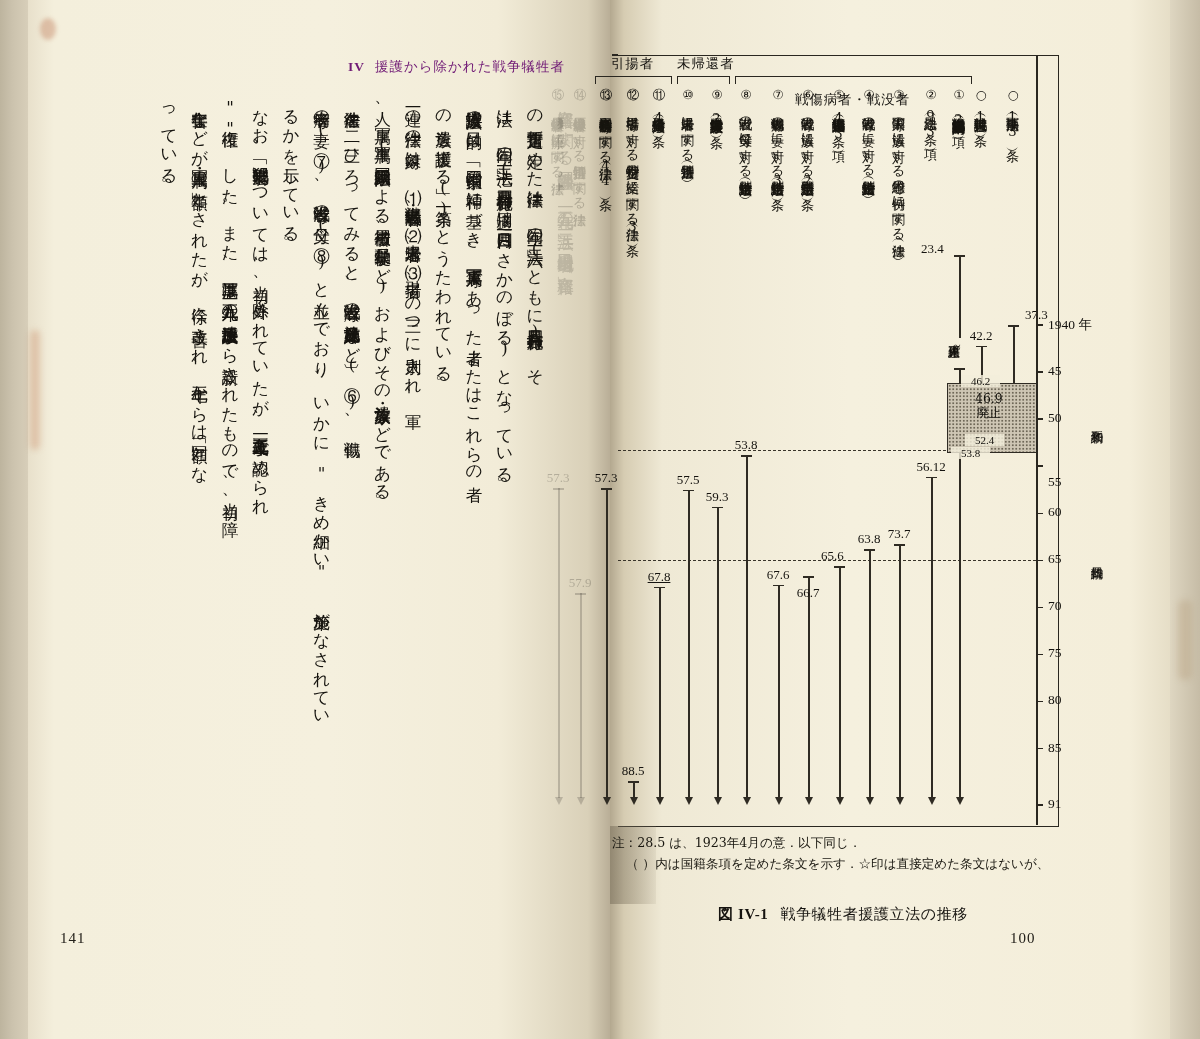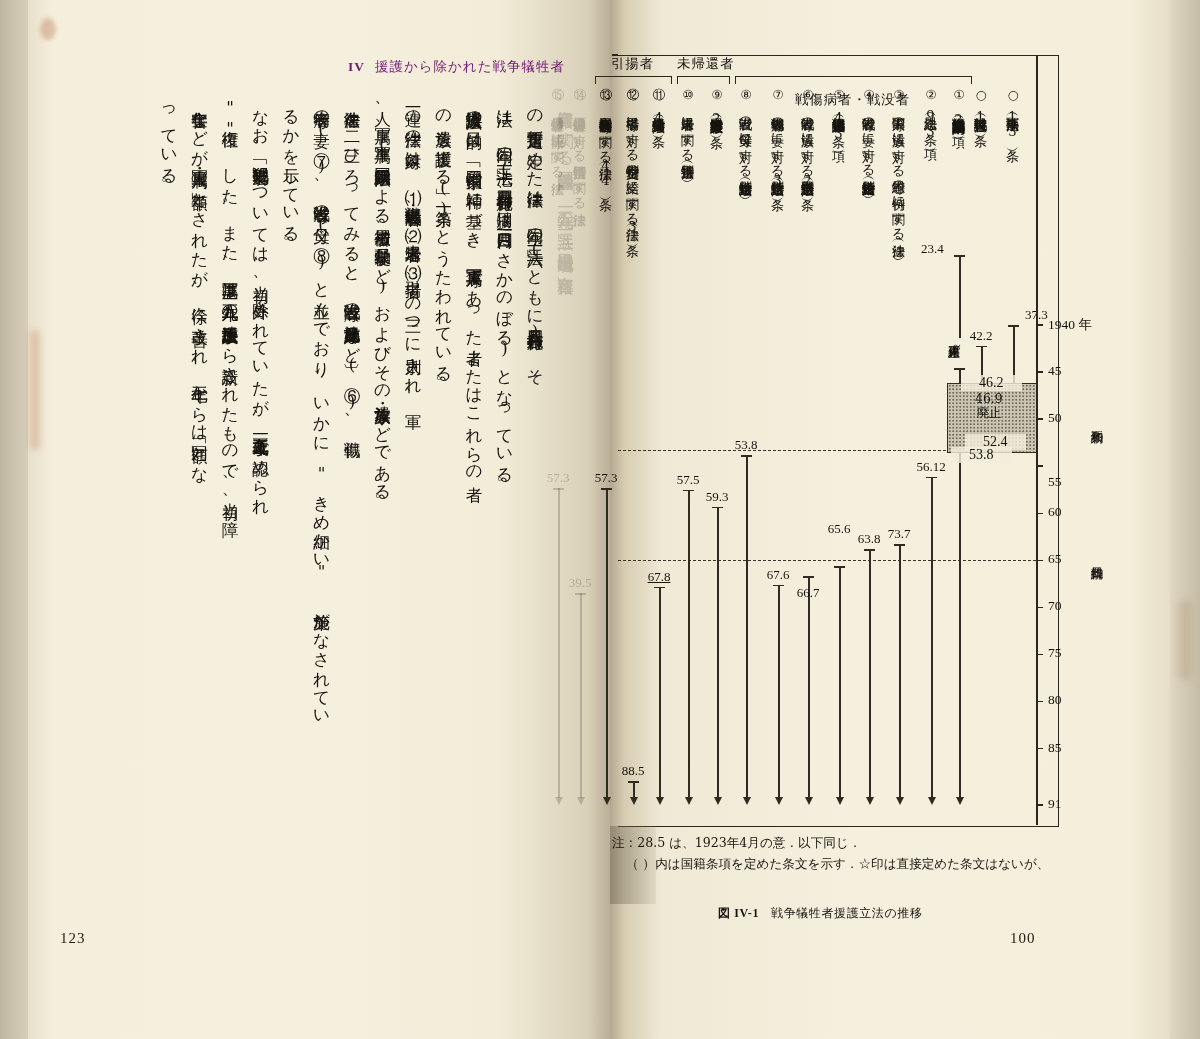--- a/index.html
+++ b/index.html
@@ -81,35 +81,35 @@
   
   .dash{position:absolute;left:0;height:0;border-top:1.3px dashed #3a352b;}
 
   
   #stopbox{position:absolute;background-color:#cec6b4;
     background-image:radial-gradient(#6e6757 .9px,transparent 1px);
     background-size:3.5px 3.5px;border:1.4px solid #2f2b23;}
   #stopbox-label{position:absolute;writing-mode:vertical-rl;text-orientation:upright;
     font-family:"DejaVu Serif",serif;font-size:11.6px;color:#110f0b;line-height:12px;
     letter-spacing:0px;}
-  .boxnum{position:absolute;font-family:"Liberation Serif",serif;font-size:14px;color:#110f0b;
-    background:rgba(243,238,219,.82);padding:0 18px;}
+  .boxnum{position:absolute;font-family:"Liberation Serif",serif;font-size:11px;color:#110f0b;
+    background:rgba(243,238,219,.82);padding:0 10px;}
   #abolish{position:absolute;font-family:"DejaVu Serif",serif;font-size:12.4px;
     color:#110f0b;text-align:center;line-height:14px;}
   #squiggle{position:absolute;font-family:"Liberation Serif",serif;font-size:14px;color:#2a2720;}
 
   
   #notes{position:absolute;left:612px;top:832px;width:470px;
     font-family:"DejaVu Serif",serif;font-size:12.6px;line-height:21px;color:#18160f;}
   #notes .ln{white-space:nowrap;}
   #notes .n2,#notes .n3{padding-left:14px;}
   .gutter-fade{position:absolute;left:610px;top:826px;width:46px;height:78px;
     background:linear-gradient(to right,rgba(120,110,90,.55),rgba(150,140,118,.12));}
   #caption{position:absolute;left:718px;top:905px;font-family:"DejaVu Serif",serif;
-    font-size:12px;color:#15130f;letter-spacing:.6px;}
+    font-size:15px;color:#15130f;letter-spacing:.6px;}
   #caption .fno{font-family:"Liberation Serif",serif;font-weight:bold;margin-right:12px;}
   #right-pageno{position:absolute;left:1010px;top:930px;font-size:15px;color:#23201a;
     font-family:"Liberation Serif",serif;letter-spacing:1px;}
 </style>
 </head>
 <body>
 
 <div id="page">
 
   <div class="edge" id="edge-l"></div>
@@ -134,35 +134,35 @@
       <div class="jcol">人、軍属、準軍属(国家総動員法による被徴用者、動員学徒など)およびその遺族・家族などである。</div>
       <div class="jcol">法律名を二、三ひろってみると、戦没者等の遺族〔兄弟姉妹など〕(⑥)、戦傷</div>
       <div class="jcol">病者等の妻(⑦)、戦没者等の父母(⑧)と並んでおり、いかに "きめ細かい" 施策がなされてい</div>
       <div class="jcol">るかを示している。</div>
       <div class="jcol">なお、「戦犯受刑者」については、当初、除外されていたが、一九五三年改正で認められ</div>
       <div class="jcol">"復権" した。また、準軍属は一九五八年の遺族援護法改正から新設されたもので、当初、障</div>
       <div class="jcol">害年金などが軍人・軍属の「半額」とされたが、徐々に改善され、七三年からは「同額」とな</div>
       <div class="jcol">っている。</div>
     </div>
   </div>
-  <div id="left-pageno">123</div>
+  <div id="left-pageno">141</div>
 
   <div id="fig">
     <div id="fig-frame"></div>
     <div id="plot">
         <div class="dash" style="top: 395.176px; width: 418px;"></div>
         <div class="dash" style="top: 505.294px; width: 418px;"></div>
         <div class="cap faint" style="left: -65px; top: 432.824px; width: 11px;"></div>
         <div class="vline faint" style="left: -60px; top: 432.824px; height: 310.176px;"></div>
         <div class="arrowhead faint" style="left: -63.3px; top: 742px;"></div>
         <div class="ylab faint" style="left: -78px; top: 414.824px; width: 36px; text-align: center;">57.3</div>
         <div class="cap faint" style="left: -43px; top: 538.235px; width: 11px;"></div>
         <div class="vline faint" style="left: -38px; top: 538.235px; height: 204.765px;"></div>
         <div class="arrowhead faint" style="left: -41.3px; top: 742px;"></div>
-        <div class="ylab faint" style="left: -56px; top: 520.235px; width: 36px; text-align: center;">39.5</div>
+        <div class="ylab faint" style="left: -56px; top: 520.235px; width: 36px; text-align: center;">57.9</div>
         <div class="cap" style="left: -17px; top: 432.824px; width: 11px;"></div>
         <div class="vline" style="left: -12px; top: 432.824px; height: 310.176px;"></div>
         <div class="arrowhead" style="left: -15.3px; top: 742px;"></div>
         <div class="ylab" style="left: -30px; top: 414.824px; width: 36px; text-align: center;">57.3</div>
         <div class="cap" style="left: 10px; top: 726.471px; width: 11px;"></div>
         <div class="vline" style="left: 15px; top: 726.471px; height: 16.5294px;"></div>
         <div class="arrowhead" style="left: 11.7px; top: 742px;"></div>
         <div class="ylab" style="left: -3px; top: 708.471px; width: 36px; text-align: center;">88.5</div>
         <div class="cap" style="left: 36px; top: 531.647px; width: 11px;"></div>
         <div class="vline" style="left: 41px; top: 531.647px; height: 211.353px;"></div>
@@ -184,21 +184,21 @@
         <div class="vline" style="left: 160px; top: 529.765px; height: 213.235px;"></div>
         <div class="arrowhead" style="left: 156.7px; top: 742px;"></div>
         <div class="ylab" style="left: 142px; top: 511.765px; width: 36px; text-align: center;">67.6</div>
         <div class="cap" style="left: 185px; top: 521.294px; width: 11px;"></div>
         <div class="vline" style="left: 190px; top: 521.294px; height: 221.706px;"></div>
         <div class="arrowhead" style="left: 186.7px; top: 742px;"></div>
         <div class="ylab" style="left: 172px; top: 530px; width: 36px; text-align: center;">66.7</div>
         <div class="cap" style="left: 216px; top: 510.941px; width: 11px;"></div>
         <div class="vline" style="left: 221px; top: 510.941px; height: 232.059px;"></div>
         <div class="arrowhead" style="left: 217.7px; top: 742px;"></div>
-        <div class="ylab" style="left: 203px; top: 466px; width: 36px; text-align: center;">65.6</div>
+        <div class="ylab" style="left: 203px; top: 493px; width: 36px; ">65.6</div>
         <div class="cap" style="left: 246px; top: 494px; width: 11px;"></div>
         <div class="vline" style="left: 251px; top: 494px; height: 249px;"></div>
         <div class="arrowhead" style="left: 247.7px; top: 742px;"></div>
         <div class="ylab" style="left: 233px; top: 476px; width: 36px; text-align: center;">63.8</div>
         <div class="cap" style="left: 276px; top: 489.294px; width: 11px;"></div>
         <div class="vline" style="left: 281px; top: 489.294px; height: 253.706px;"></div>
         <div class="arrowhead" style="left: 277.7px; top: 742px;"></div>
         <div class="ylab" style="left: 263px; top: 471.294px; width: 36px; text-align: center;">73.7</div>
         <div class="cap" style="left: 308px; top: 421.718px; width: 11px;"></div>
         <div class="vline" style="left: 313px; top: 421.718px; height: 321.282px;"></div>

